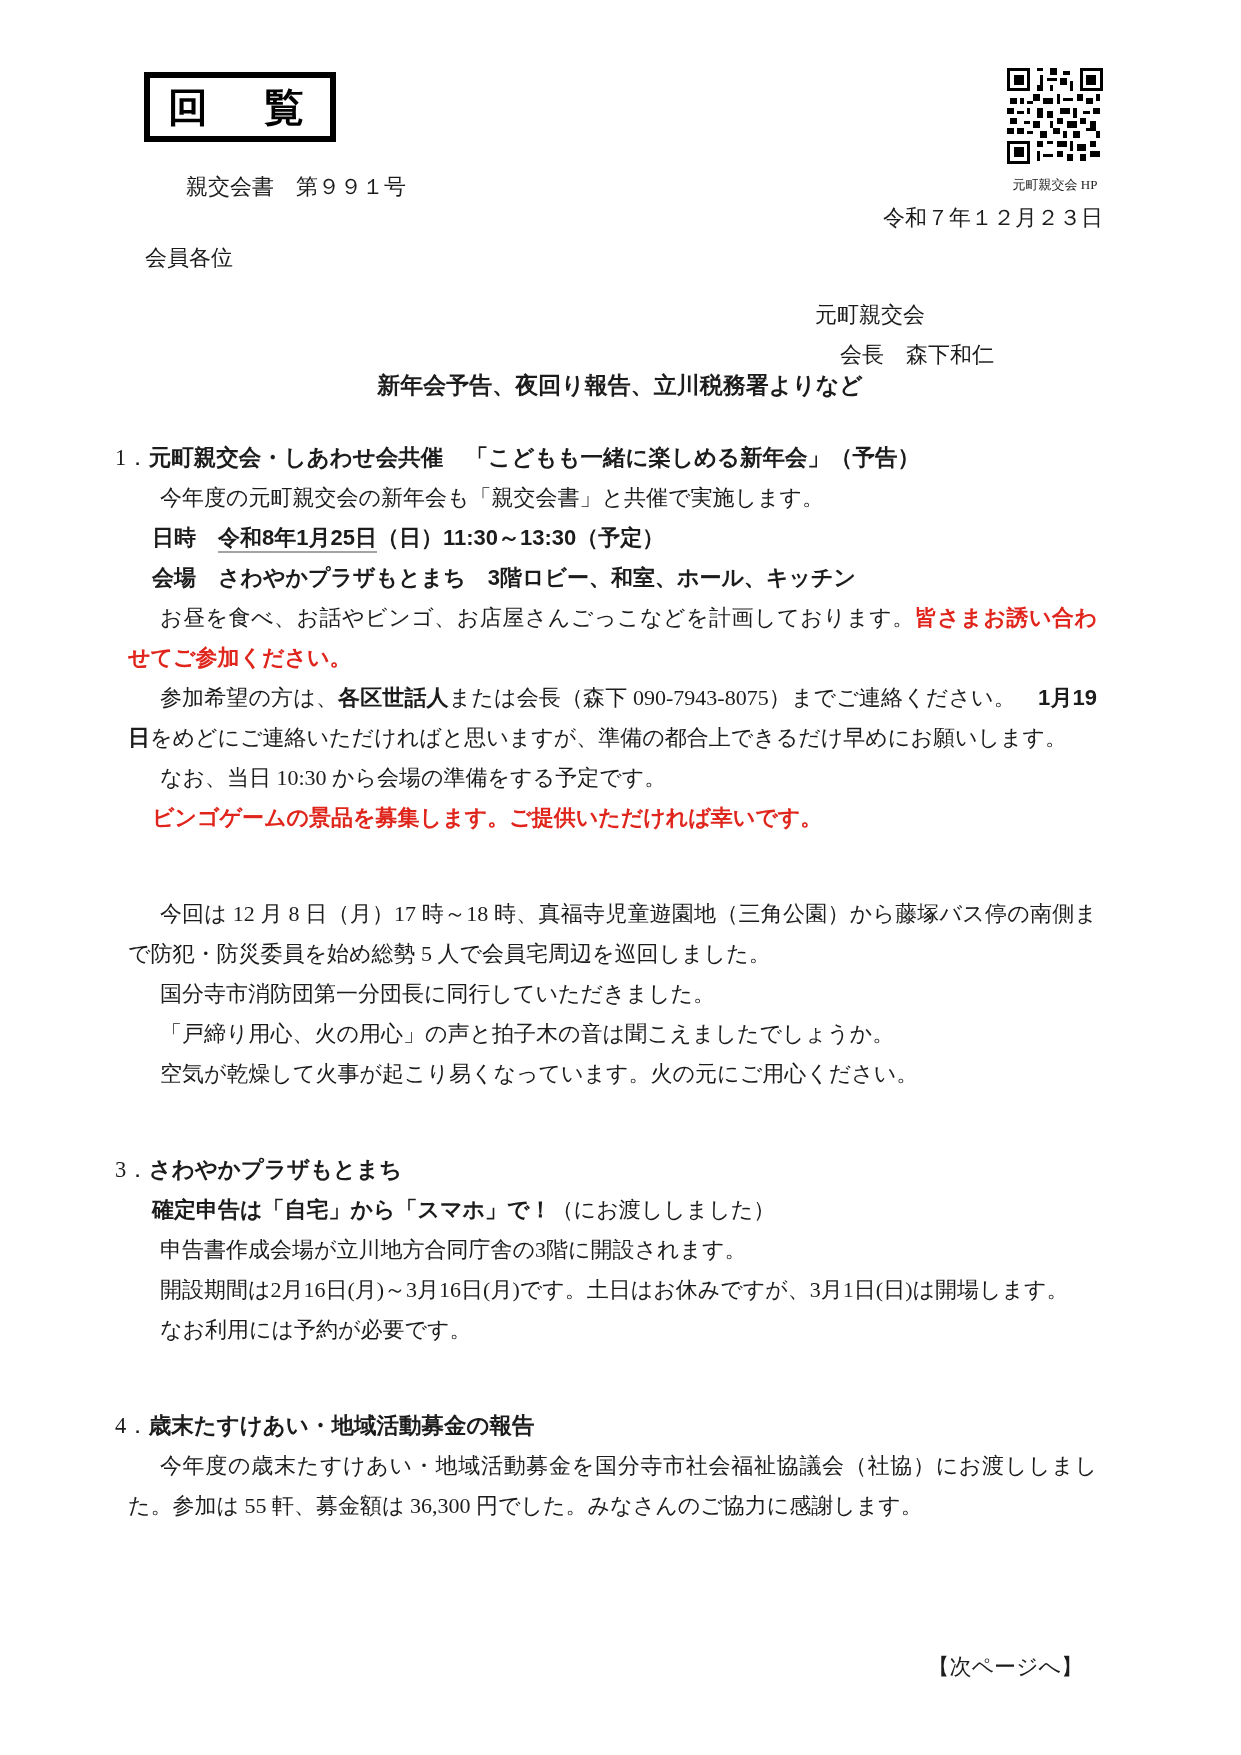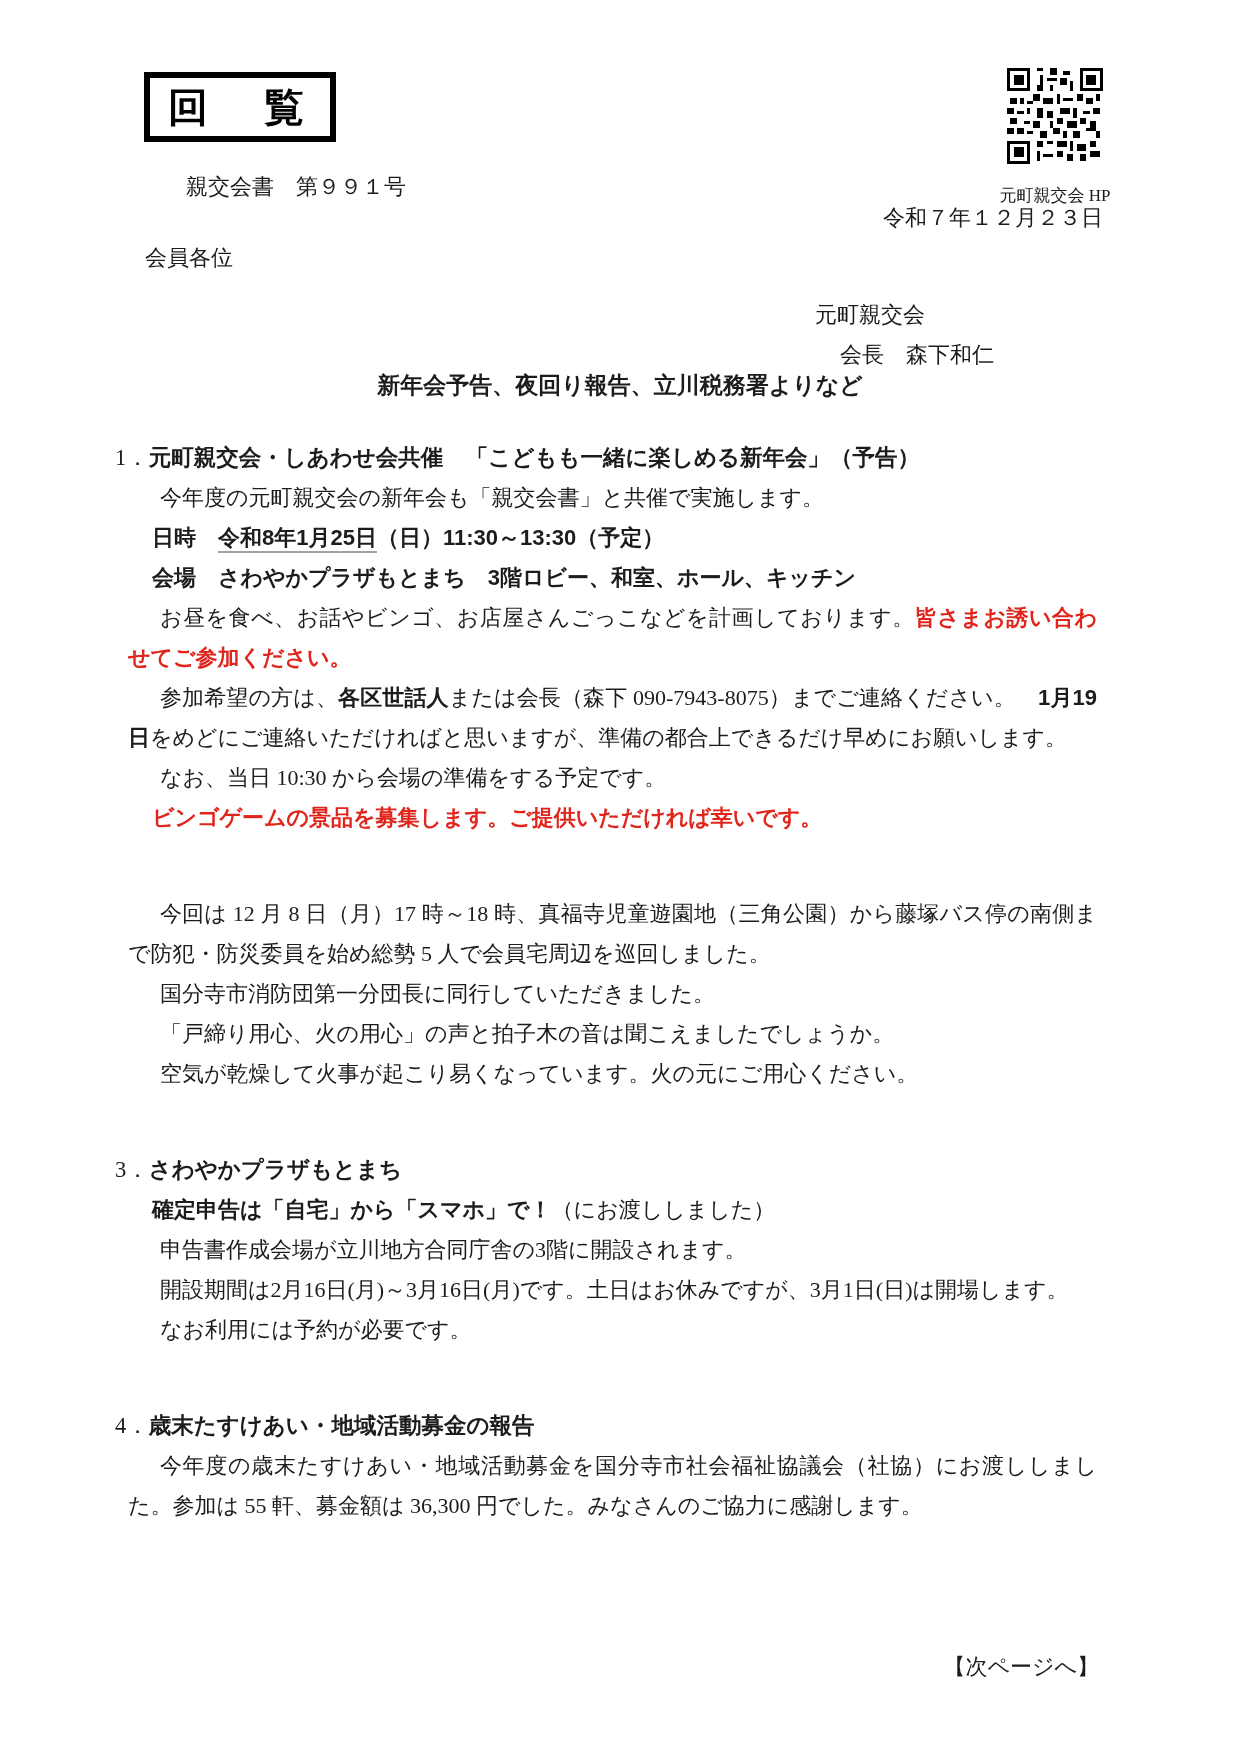--- a/index.html
+++ b/index.html
@@ -23,21 +23,21 @@
   .stamp-box {
     position:absolute; left:130px; top:72px;
     border:6px solid #000;
     padding:6px 18px;
     font-family:"Liberation Sans","DejaVu Sans",sans-serif;
     font-weight:bold; font-size:40px; line-height:46px;
     letter-spacing:8px; color:#000;margin-left:14px;
   }
   .qr-wrap { position:absolute; left:995px; top:68px; width:120px; text-align:center; }
   .qr-wrap svg { display:block; margin:0 auto; }
-  .qr-caption { font-size:17px; margin-top:20px; white-space:nowrap; }
+  .qr-caption { font-size:13px; margin-top:12px; white-space:nowrap; }
   .doc-number { position:absolute; left:158px; top:172px;margin-left:28px; }
   .issue-date { position:absolute; right:138px; top:203px; }
   .recipient  { position:absolute; left:145px; top:243px; }
   .org-name   { position:absolute; left:815px; top:300px; }
   .chairman   { position:absolute; left:840px; top:340px; }
   .doc-title  {
     position:absolute; left:115px; top:370px; width:1010px;
     text-align:center; font-weight:bold; font-size:23px;
     font-family:Liberation Sans, sans-serif;
   }
@@ -47,21 +47,21 @@
   .section { margin-bottom:56px; }
   .sec-heading {
     font-weight:bold; font-size:22.5px;
     font-family:"Liberation Sans","DejaVu Sans",sans-serif;
   }
   .sec-heading .sec-num { font-family:"Liberation Serif","DejaVu Serif",serif; font-weight:normal; }
   .para { margin-left:13px; text-indent:1.45em; text-align:justify; }
   .line-inset { margin-left:37px; }
   .s3-sub { margin-left:37px; }
 
-  .footer-next { position:absolute; right:142px; top:1652px; font-size:22px; }
+  .footer-next { position:absolute; right:158px; top:1652px; font-size:22px; }
 </style>
 </head>
 <body>
 
 <div class="page">
 
   <div class="stamp-box">
     <span>回　覧</span>
   </div>
 

